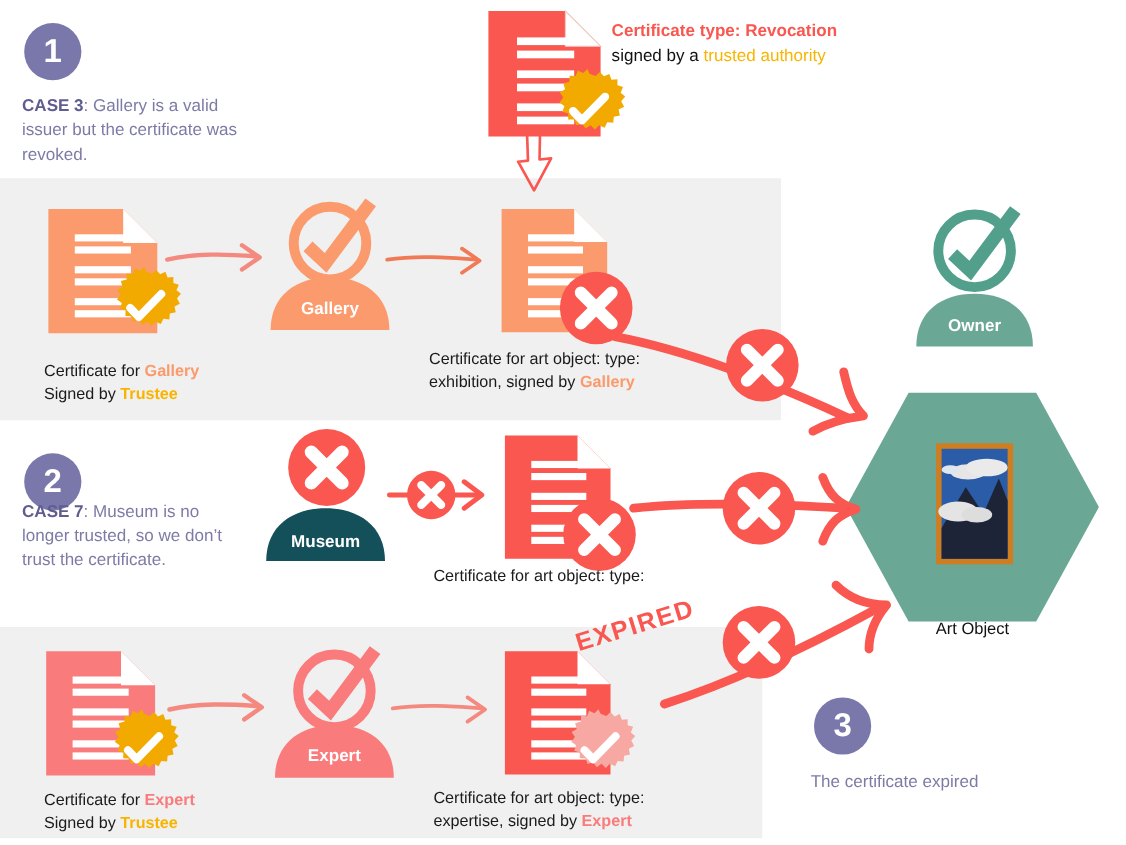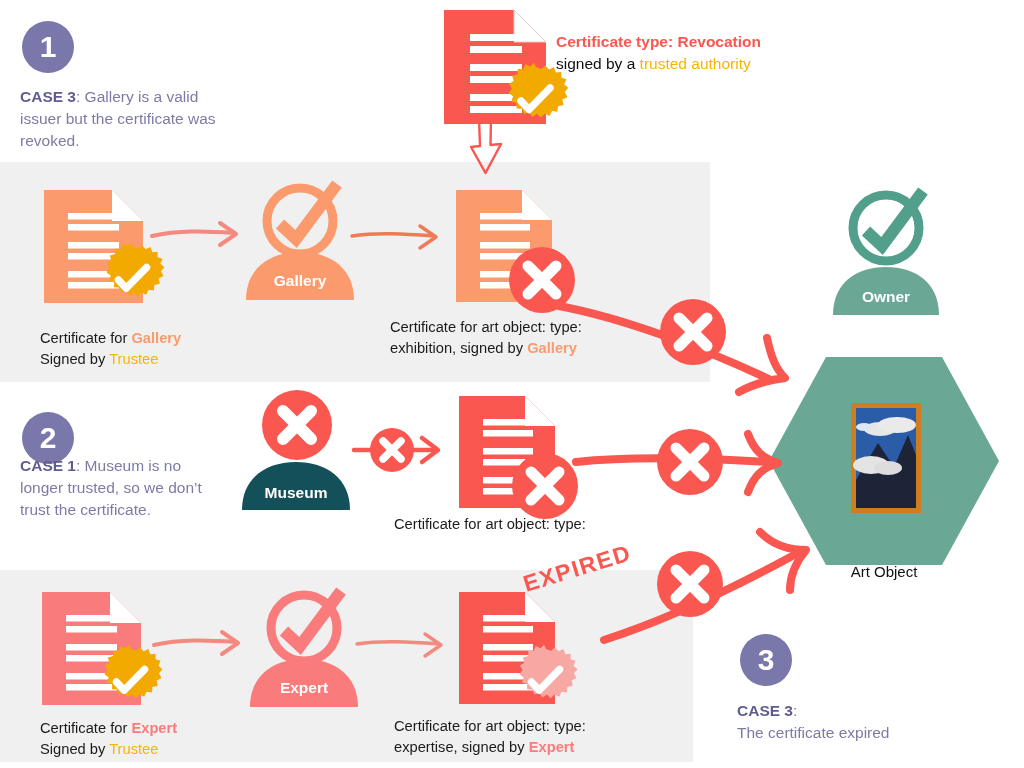--- a/index.html
+++ b/index.html
@@ -8,21 +8,21 @@
   .stage{position:absolute;left:0;top:0;width:1024px;height:768px;}
   .band{position:absolute;background:#f0f0f0;}
   .abs{position:absolute;}
   .num-badge{position:absolute;width:52px;height:52px;border-radius:50%;
     background:#7a77ab;color:#ffffff;font-size:30px;font-weight:bold;
     display:flex;align-items:center;justify-content:center;line-height:1;}
   .case-text{position:absolute;color:#7d7ba6;font-size:15.5px;line-height:22px;}
   .case-text b{color:#5f5d90;font-weight:bold;}
   .cap{position:absolute;color:#1b1b1b;font-size:14.7px;line-height:21px;}
   .cap .orange{color:#fb9a6c;font-weight:bold;}
-  .cap .gold{color:#f7b500;font-weight:normal;}
+  .cap .gold{color:#f7b500;font-weight:bold;}
   .cap .teal{color:#14505a;font-weight:bold;}
   .cap .pink{color:#f97b7b;font-weight:bold;}
   .hdr{position:absolute;font-size:15.5px;line-height:22px;}
   .hdr .red{color:#f9574f;font-weight:bold;}
   .hdr .gold{color:#f7b500;font-weight:normal;}
   .hdr .blk{color:#111111;}
   .person-label{position:absolute;color:#ffffff;font-weight:bold;
     font-size:15.5px;text-align:center;width:100%;}
   .art-label{position:absolute;color:#111111;font-size:15px;text-align:center;}
   svg{display:block;overflow:visible;}
@@ -48,21 +48,21 @@
       <rect x="30" y="100" width="52" height="7" fill="#ffffff"></rect>
     </svg>
     <svg width="72" height="72" viewBox="0 0 72 72" class="abs" style="left:60px;top:58px;">
       <g transform="translate(36,36)">
         <path id="starburst-h" d="M0,-33 L5.3,-31 L9.3,-34.6 L13,-30.6 L17.9,-32.8 L19.9,-27.5 L25.3,-28 L25.3,-22.4 L30.4,-20.8 L28.2,-15.6 L32.4,-12.2 L28.7,-8 L31.4,-3 L26.4,-0.4 L27.5,5 L22,6.2 L21.5,11.7 L16,11.1 L13.6,16.1 L8.7,13.8 L4.8,17.7 L0.9,13.8 L-3.6,16.9 L-6.9,12.4 L-12.1,13.9 L-14,8.7 L-19.5,8.6 L-19.4,3.1 L-24.7,1.5 L-22.9,-3.7 L-27.4,-6.9 L-24,-11.3 L-27.1,-15.9 L-22.3,-18.9 L-23.8,-24.2 L-18.4,-25.7 L-18.2,-31.2 L-12.7,-30.8 L-10.7,-35.9 L-5.8,-33.6 L-2,-37.2 Z" fill="#f2a900"></path>
         <path d="M-15,1 L-7,9.5 L14,-12" fill="none" stroke="#ffffff" stroke-width="7.5" stroke-linecap="round" stroke-linejoin="round"></path>
       </g>
     </svg>
   </div>
 
-  <div class="hdr" style="left:556px;top:31px;width:300px;">
+  <div class="hdr" style="left:556px;top:18px;width:300px;">
     <div><span class="red">Certificate type: Revocation</span></div>
     <div><span class="blk">signed by a </span><span class="gold">trusted authority</span></div>
   </div>
 
   <svg class="abs" style="left:462px;top:116px;" width="62" height="62" viewBox="0 0 62 62">
     <path d="M17 2 L29 1 L28.5 29 L39 28 L23.5 57 L9 31 L18 30 Z" fill="none" stroke="#f9574f" stroke-width="2.4" stroke-linejoin="round"></path>
   </svg>
 
   <div class="num-badge" style="left:22px;top:21px;">
       <span>1</span>
@@ -162,21 +162,21 @@
       <path d="M41 51 L57 66 L98 11" fill="none" stroke="#52a08c" stroke-width="12" stroke-linecap="butt" stroke-linejoin="miter"></path>
       <path d="M8 135 C8 103, 31 87, 61 87 C91 87, 114 103, 114 135 Z" fill="#6aa795"></path>
     </svg>
     <div class="person-label" style="left:0;top:108px;">Owner</div>
   </div>
 
   <div class="num-badge" style="left:22px;top:412px;">
       <span>2</span>
     </div>
   <div class="case-text" style="left:20px;top:455px;width:200px;">
-    <b>CASE 1</b><span>: Museum is no longer trusted, so we don’t trust the certificate.</span>
+    <b>CASE 7</b><span>: Museum is no longer trusted, so we don’t trust the certificate.</span>
   </div>
 
   <div class="abs" style="left:234px;top:392px;width:124px;height:122px;">
     <svg width="124" height="122" viewBox="0 0 124 122">
       <path d="M8 118 C8 86, 32 70, 62 70 C92 70, 116 86, 116 118 Z" fill="#14505a"></path>
     </svg>
     <svg class="abs" style="left:26px;top:-4px;" width="74" height="74" viewBox="0 0 74 74">
       <circle cx="37" cy="37" r="35" fill="#f9574f"></circle>
       <path d="M23 23 L51 51 M51 23 L23 51" stroke="#ffffff" stroke-width="12" stroke-linecap="round"></path>
     </svg>
@@ -292,17 +292,16 @@
     <path d="M4 112 C60 94, 130 62, 196 26" fill="none" stroke="#f9574f" stroke-width="8" stroke-linecap="round"></path>
     <path d="M160 4 C172 16, 186 22, 206 22 C196 34, 190 48, 190 62" fill="none" stroke="#f9574f" stroke-width="8" stroke-linecap="round" stroke-linejoin="round"></path>
     <circle cx="90" cy="56" r="33" fill="#f9574f"></circle>
     <path d="M76 42 L104 70 M104 42 L76 70" stroke="#ffffff" stroke-width="11" stroke-linecap="round"></path>
   </svg>
 
   <div class="num-badge" style="left:740px;top:634px;">
       <span>3</span>
     </div>
   <div class="case-text" style="left:737px;top:700px;width:230px;">
-    <div><b>CASE 3</b><span>:</span></div>
     <div>The certificate expired</div>
   </div>
 
 </div>
 
 </body></html>

